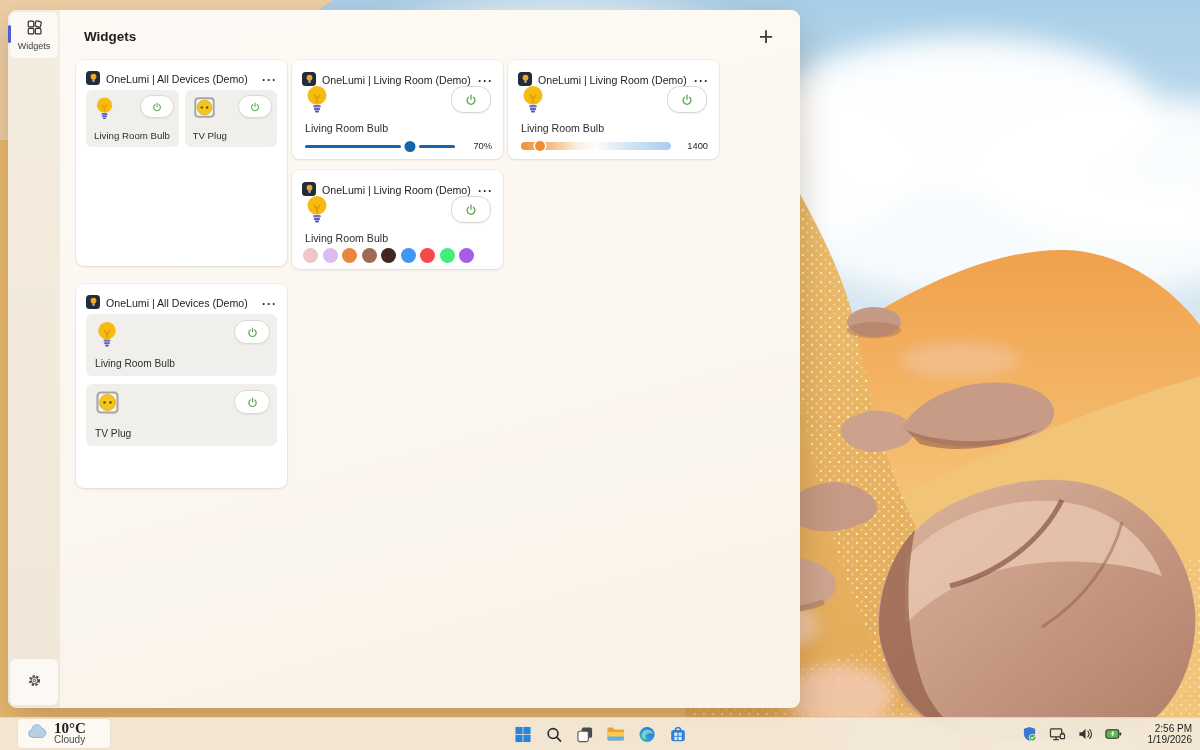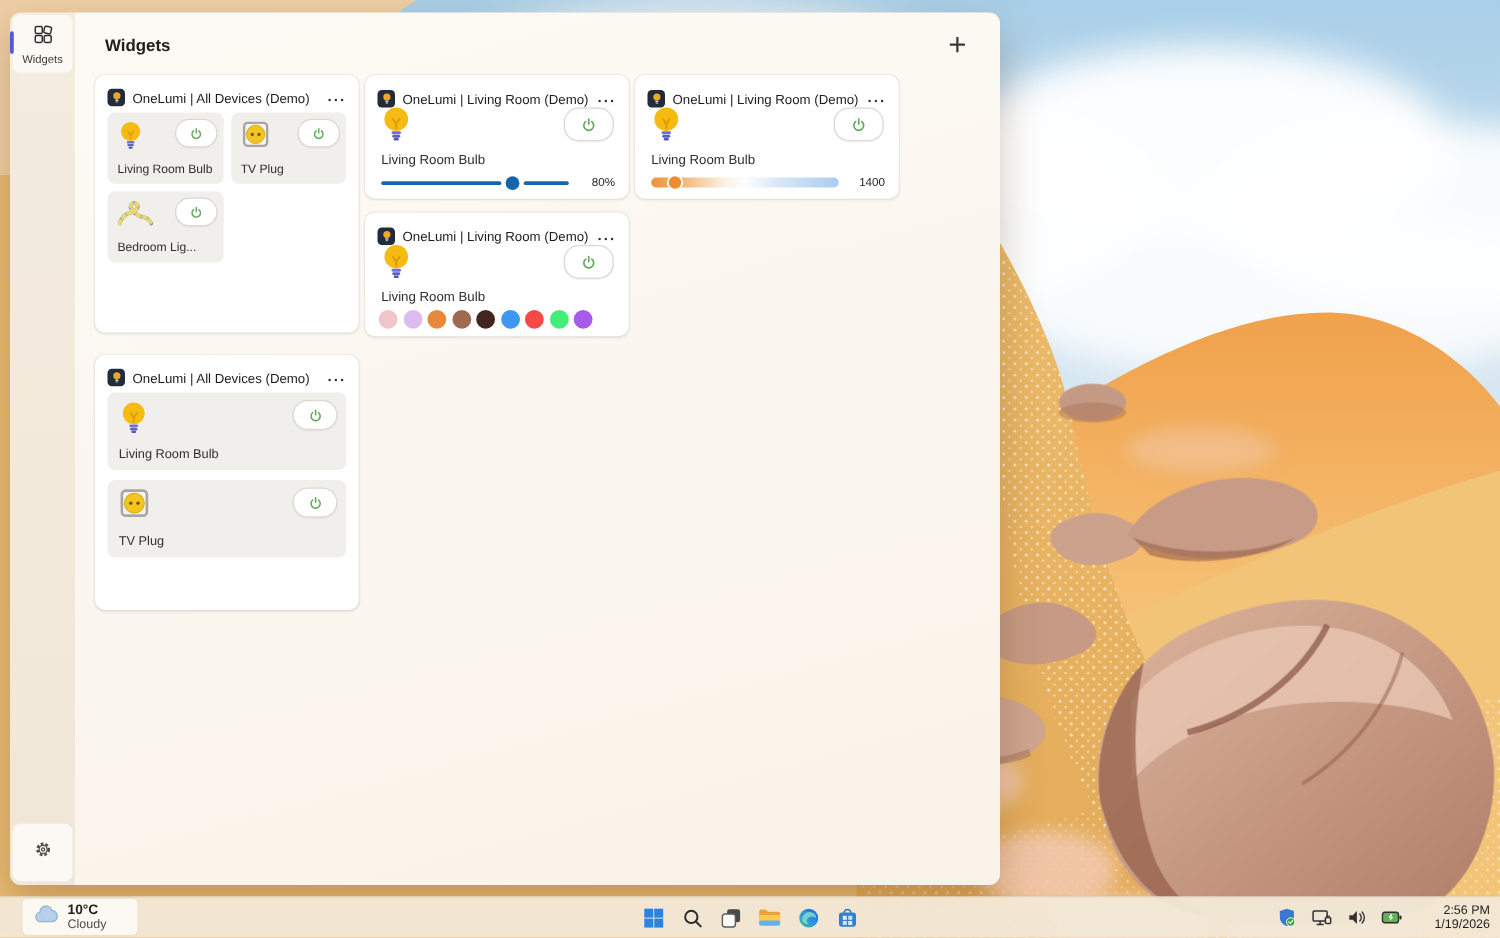--- a/index.html
+++ b/index.html
@@ -91,21 +91,21 @@
   .row-tile .devicon{position:absolute;left:9px;top:6px;}
   .row-tile .tname{position:absolute;left:9px;bottom:7px;font-size:10.2px;color:#2e2e2e;}
   .row-tile .power{width:34px;height:22px;right:7px;top:6px;}
 
   
   .taskbar{position:absolute;left:0;bottom:0;width:1200px;height:32px;z-index:10;
     background:rgba(243,232,215,.96);border-top:1px solid rgba(130,95,60,.12);}
   .weather{position:absolute;left:18px;top:1px;height:29px;min-width:74px;
     background:rgba(253,250,245,.9);border-radius:4px;display:flex;align-items:center;
     gap:7px;padding:0 9px;cursor:pointer;box-shadow:0 0 0 1px rgba(0,0,0,.03);}
-  .weather-temp{font-size:11px;font-weight:700;color:#222;line-height:12px;}
+  .weather-temp{font-size:15px;font-weight:700;color:#222;line-height:12px;font-family:Liberation Serif, serif;}
   .weather-cond{font-size:10px;color:#4c4c4c;line-height:12px;}
   .task-center{position:absolute;left:50%;top:0;transform:translateX(-50%);height:32px;
     display:flex;align-items:center;gap:5px;}
   .tb-btn{width:26px;height:26px;border-radius:4px;display:grid;place-items:center;cursor:pointer;}
   .tray{position:absolute;right:8px;top:0;height:32px;display:flex;align-items:center;gap:8px;}
   .tray .tb-btn{width:20px;height:26px;}
   .clock{text-align:right;font-size:10px;line-height:11.5px;color:#1e1e1e;cursor:pointer;margin-left:16px;}
 </style>
 </head>
 <body>
@@ -264,35 +264,20 @@
               </svg>
           </span>
           <span class="power">
             <svg width="12" height="12" viewBox="0 0 16 16" fill="none">
                 <path class="pw-on" d="M5.2 4.9a4.5 4.5 0 1 0 5.6 0" stroke-width="1.5" stroke-linecap="round"></path>
                 <line class="pw-on" x1="8" y1="2.6" x2="8" y2="7.2" stroke-width="1.5" stroke-linecap="round"></line>
               </svg>
           </span>
           <span class="tname">TV Plug</span>
         </div>
-        <div class="tile">
-          <span class="devicon">
-            <svg width="29" height="24" viewBox="0 0 30 24" fill="none">
-                <path d="M2 20 C3 15 7 12 11 11 C16 10 18 6 16 4 C14 2 10 4 11 7 C12 11 17 14 22 15 C25 15.6 27 17.5 28 20" stroke="#98a096" stroke-width="3.2" stroke-linecap="round"></path>
-                <path d="M2 20 C3 15 7 12 11 11 C16 10 18 6 16 4 C14 2 10 4 11 7 C12 11 17 14 22 15 C25 15.6 27 17.5 28 20" stroke="#e8d874" stroke-width="3.2" stroke-linecap="round" stroke-dasharray="2 3.6"></path>
-              </svg>
-          </span>
-          <span class="power">
-            <svg width="12" height="12" viewBox="0 0 16 16" fill="none">
-                <path class="pw-on" d="M5.2 4.9a4.5 4.5 0 1 0 5.6 0" stroke-width="1.5" stroke-linecap="round"></path>
-                <line class="pw-on" x1="8" y1="2.6" x2="8" y2="7.2" stroke-width="1.5" stroke-linecap="round"></line>
-              </svg>
-          </span>
-          <span class="tname">Bedroom Lig...</span>
-        </div>
       </div>
     </div>
 
     <div class="card card-b">
       <div class="card-header">
         <span class="app-icon">
           <svg width="9" height="10" viewBox="0 0 10 11">
               <circle cx="5" cy="4" r="3.2" fill="#f0a728"></circle>
               <rect x="3.5" y="7.2" width="3" height="1.4" rx=".6" fill="#c9cfdd"></rect>
               <rect x="3.9" y="8.9" width="2.2" height="1.1" rx=".5" fill="#aab1c4"></rect>
@@ -315,21 +300,21 @@
             <path class="pw-on" d="M5.2 4.9a4.5 4.5 0 1 0 5.6 0" stroke-width="1.5" stroke-linecap="round"></path>
             <line class="pw-on" x1="8" y1="2.6" x2="8" y2="7.2" stroke-width="1.5" stroke-linecap="round"></line>
           </svg>
       </span>
       <span class="dev-label">Living Room Bulb</span>
       <div class="slider" style="--pos: 70%;">
         <div class="b-fill"></div>
         <div class="b-rest"></div>
         <div class="b-thumb"></div>
       </div>
-      <span class="slider-val">80%</span>
+      <span class="slider-val">70%</span>
     </div>
 
     <div class="card card-c">
       <div class="card-header">
         <span class="app-icon">
           <svg width="9" height="10" viewBox="0 0 10 11">
               <circle cx="5" cy="4" r="3.2" fill="#f0a728"></circle>
               <rect x="3.5" y="7.2" width="3" height="1.4" rx=".6" fill="#c9cfdd"></rect>
               <rect x="3.9" y="8.9" width="2.2" height="1.1" rx=".5" fill="#aab1c4"></rect>
             </svg>

